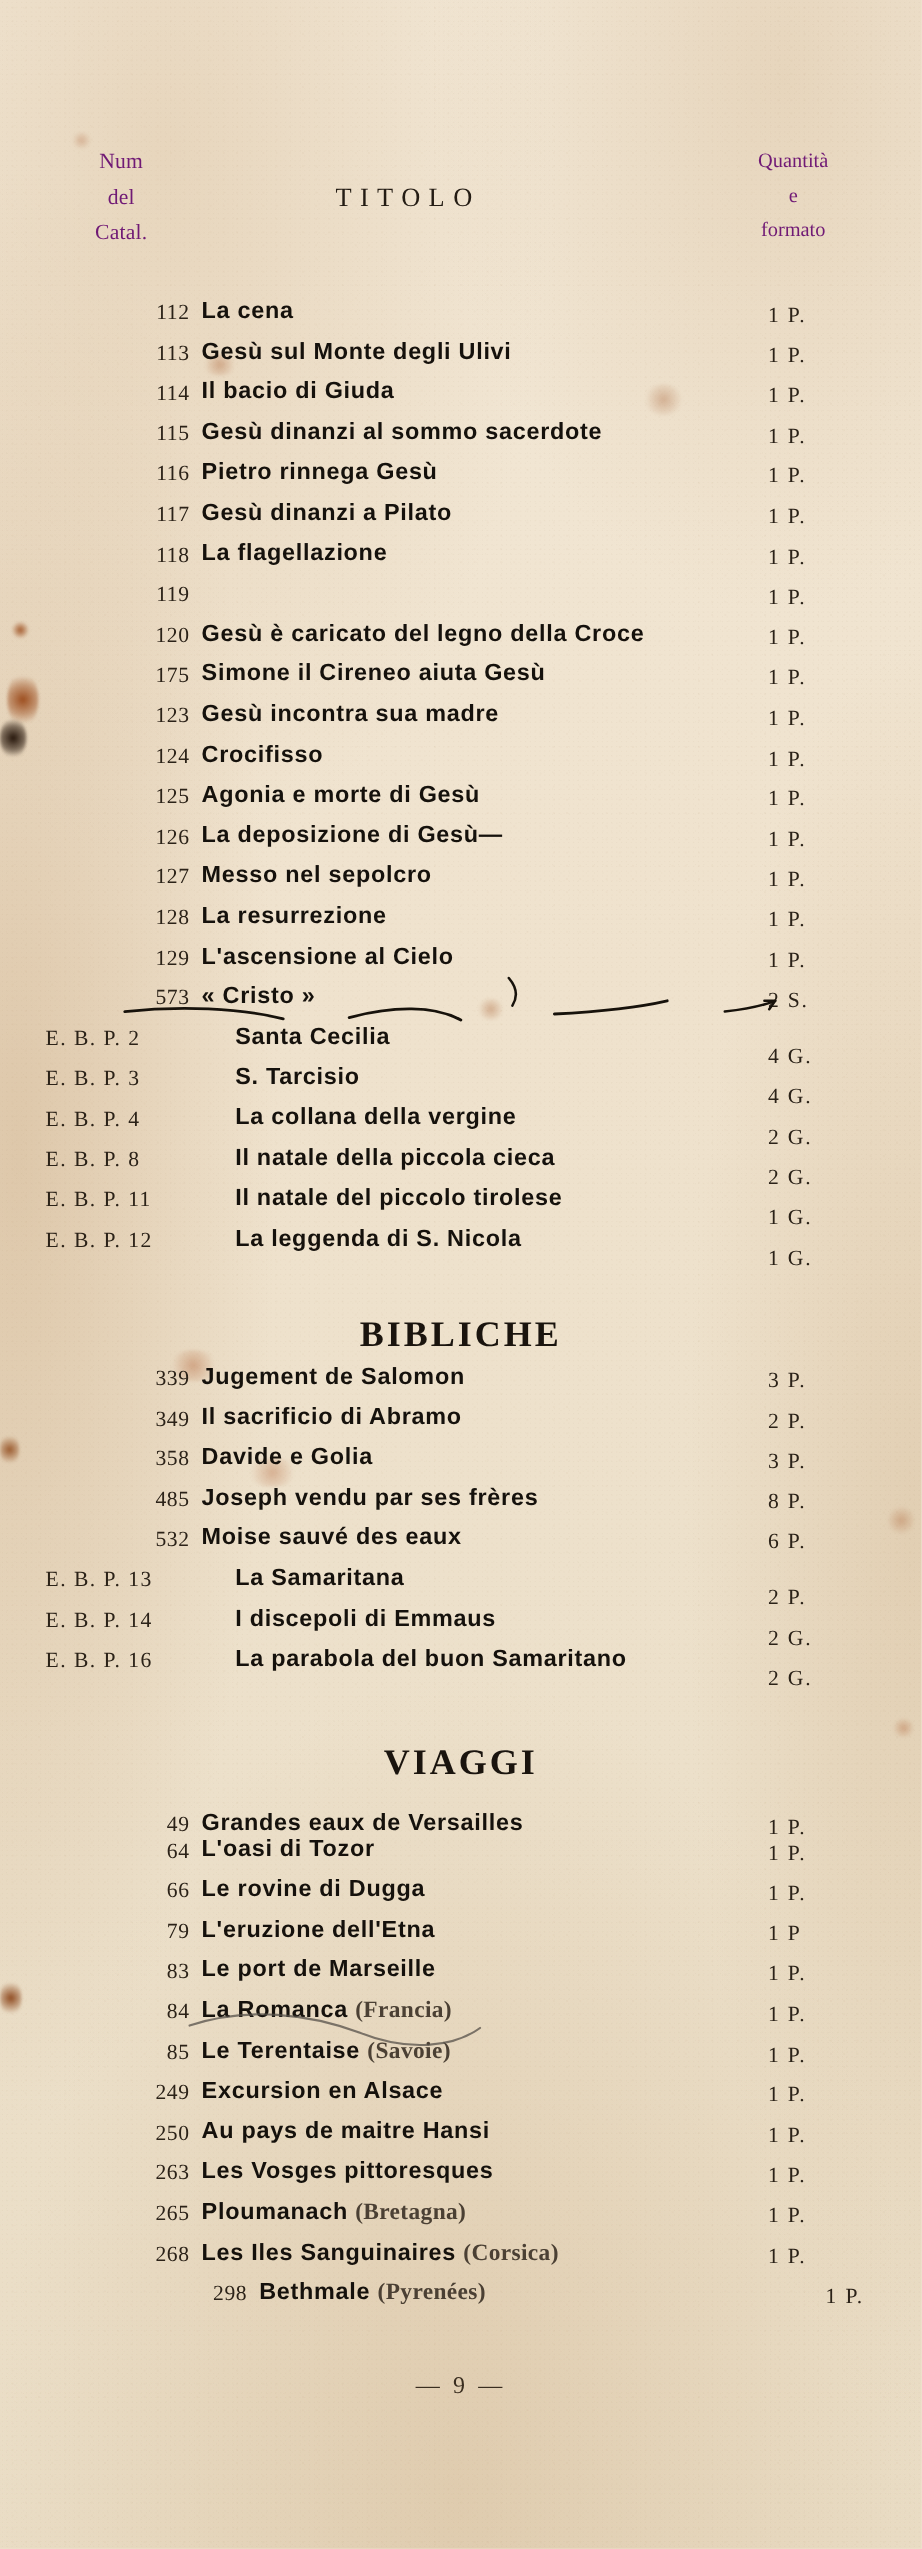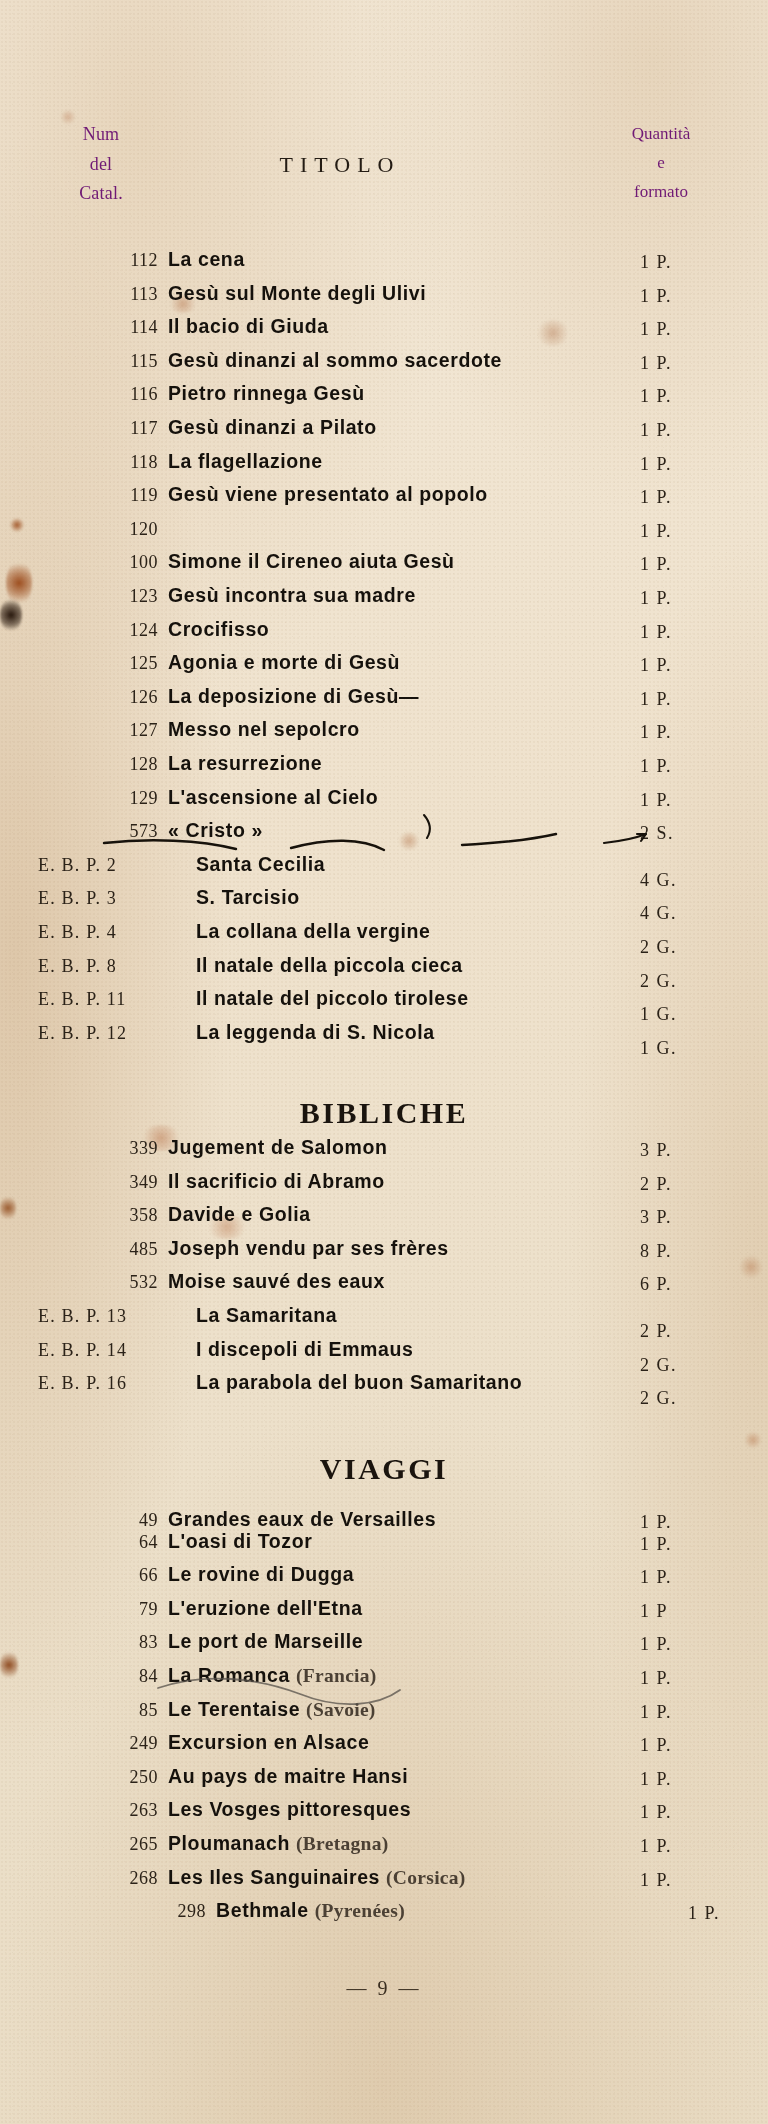--- a/index.html
+++ b/index.html
@@ -243,29 +243,29 @@
           <span class="title"><span>Gesù dinanzi a Pilato</span></span>
           <span class="qty">1 P.</span>
         </div>
         <div class="row" style="top: 201.6px; position: absolute; left: 0px; width: 768px;">
           <span class="num">118</span>
           <span class="title"><span>La flagellazione</span></span>
           <span class="qty">1 P.</span>
         </div>
         <div class="row" style="top: 235.2px; position: absolute; left: 0px; width: 768px;">
           <span class="num">119</span>
-          <span class="title"><span>Gesù viene presentato al popolo</span></span>
           <span class="qty">1 P.</span>
         </div>
         <div class="row" style="top: 268.8px; position: absolute; left: 0px; width: 768px;">
           <span class="num">120</span>
+          <span class="title"><span>Gesù è caricato del legno della Croce</span></span>
           <span class="qty">1 P.</span>
         </div>
         <div class="row" style="top: 302.4px; position: absolute; left: 0px; width: 768px;">
-          <span class="num">100</span>
+          <span class="num">175</span>
           <span class="title"><span>Simone il Cireneo aiuta Gesù</span></span>
           <span class="qty">1 P.</span>
         </div>
         <div class="row" style="top: 336px; position: absolute; left: 0px; width: 768px;">
           <span class="num">123</span>
           <span class="title"><span>Gesù incontra sua madre</span></span>
           <span class="qty">1 P.</span>
         </div>
         <div class="row" style="top: 369.6px; position: absolute; left: 0px; width: 768px;">
           <span class="num">124</span>

